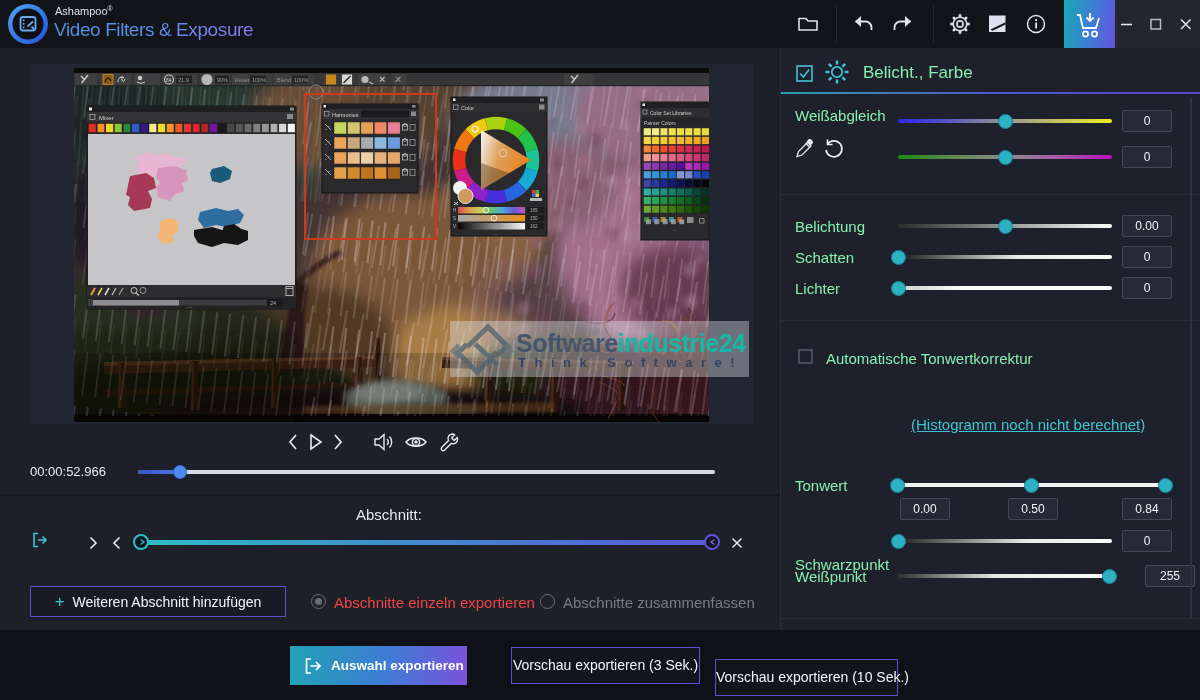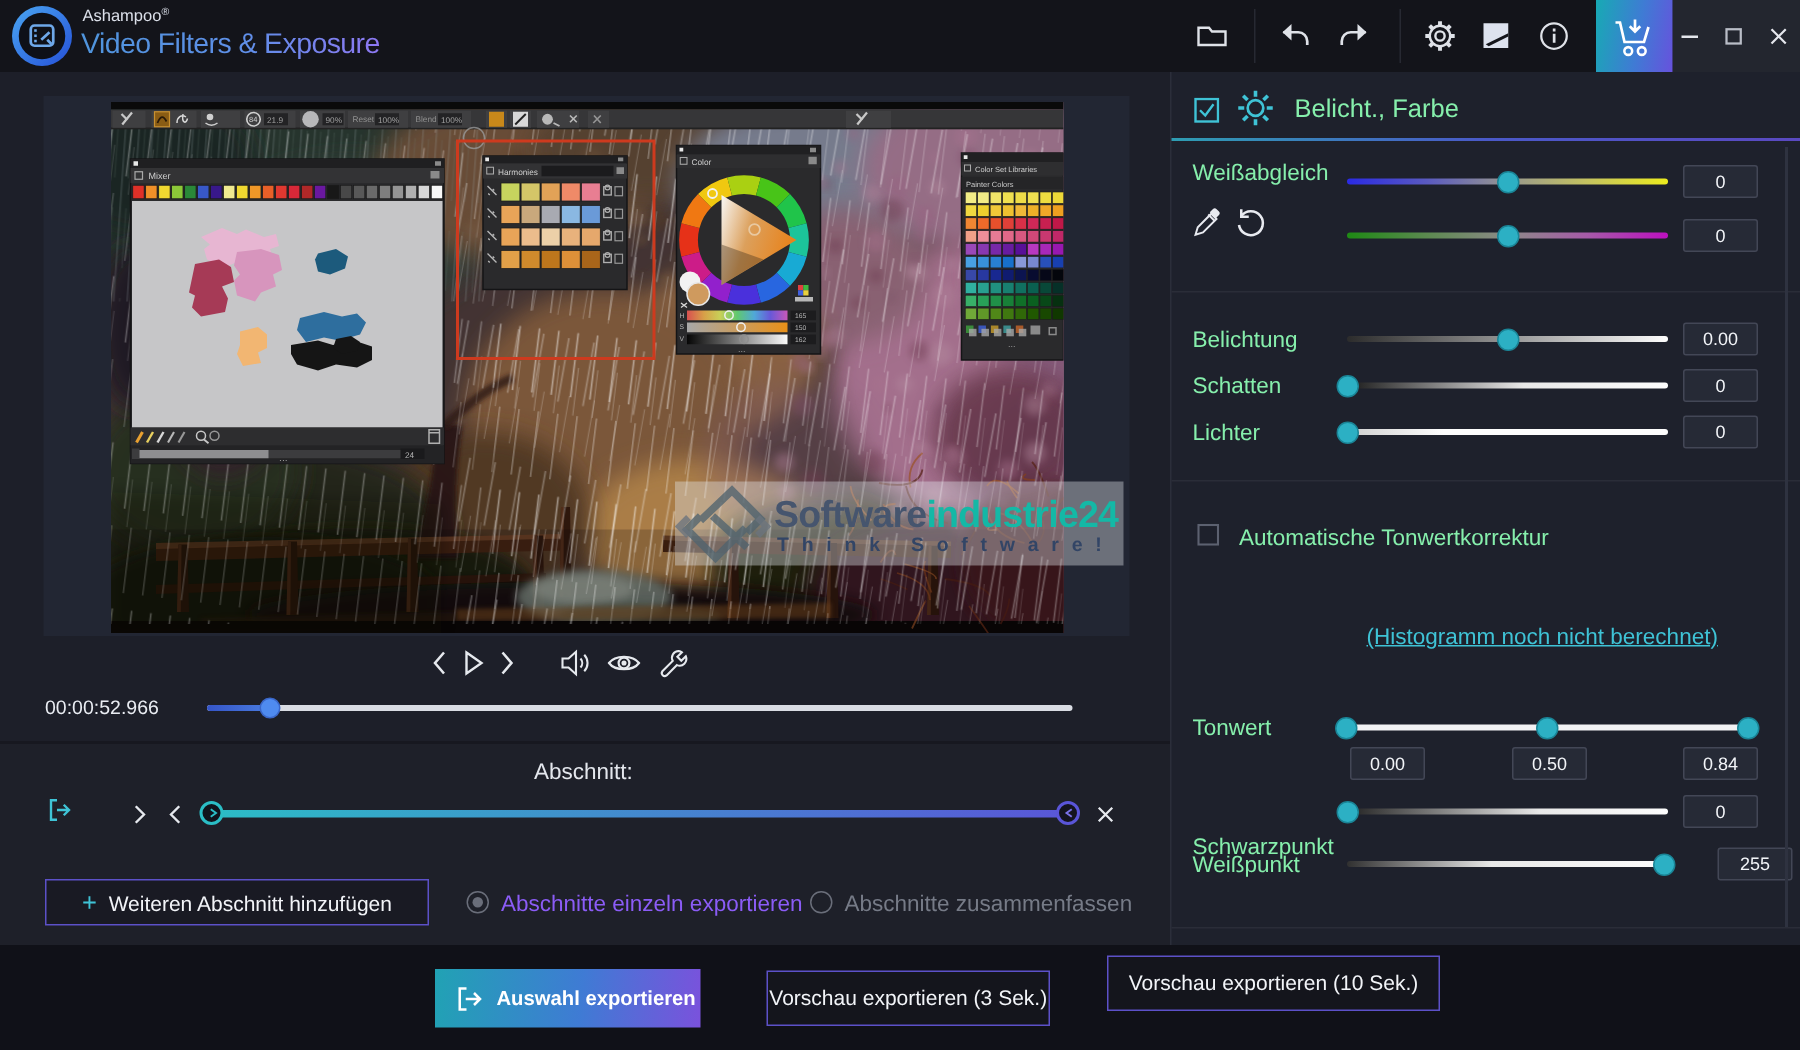--- a/index.html
+++ b/index.html
@@ -734,21 +734,21 @@
     <svg class="abs" style="left:729px;top:535px" width="16" height="16" viewBox="0 0 16 16">
         <path d="M3.5 3.5 L12.5 12.5 M12.5 3.5 L3.5 12.5" stroke="#e6e9ee" stroke-width="1.5"></path>
       </svg>
 
     <div class="btn-outline" style="left:30px;top:586px;width:256px;height:31px;line-height:29px;background:#191a23;">
       <span style="color:#3fc3d6;font-size:17px;">+</span>&nbsp; Weiteren Abschnitt hinzufügen
     </div>
 
     <div class="abs" style="left:311px;top:594px;width:15px;height:15px;border-radius:50%;border:1.5px solid #6a6e7a"></div>
     <div class="abs" style="left:315px;top:598px;width:7px;height:7px;border-radius:50%;background:#6a6e7a"></div>
-    <div class="abs" style="left:334px;top:594px;color:#8b5cf6;font-size:15px;">Abschnitte einzeln exportieren</div>
+    <div class="abs" style="left:334px;top:594px;color:#ef4444;font-size:15px;">Abschnitte einzeln exportieren</div>
     <div class="abs" style="left:540px;top:594px;width:15px;height:15px;border-radius:50%;border:1.5px solid #6a6e7a"></div>
     <div class="abs" style="left:563px;top:594px;color:#767b87;font-size:15px;">Abschnitte zusammenfassen</div>
   </div>
   <div id="rpanel">
 
     <svg class="abs" style="left:15px;top:17px" width="17" height="17" viewBox="0 0 17 17">
         <rect x="1" y="1" width="15" height="15" fill="none" stroke="#3fc3d6" stroke-width="1.6"></rect>
         <path d="M4 8.5 L7.5 12 L13 4.5" fill="none" stroke="#3fc3d6" stroke-width="1.6"></path>
       </svg>
     <svg class="abs" style="left:40px;top:8px" width="32" height="32" viewBox="0 0 32 32">
@@ -826,21 +826,21 @@
     <div class="divider" style="top:570px"></div>
     <div class="abs" style="left:409px;top:50px;width:2px;height:520px;background:#2e3240"></div>
   </div>
   <div id="botbar">
     <div class="abs" style="left:290px;top:16px;width:177px;height:39px;background:linear-gradient(95deg,#21a2b4,#3f7bd4 55%,#7a52dc);color:#fff;font-size:13.5px;font-weight:bold;line-height:39px;padding-left:41px;white-space:nowrap;">Auswahl exportieren</div>
     <svg class="abs" style="left:303px;top:26px" width="20" height="20" viewBox="0 0 20 20">
         <path d="M8 3 H3.5 V17 H8" fill="none" stroke="#fff" stroke-width="1.7"></path>
         <path d="M7.5 10 h9 M13 6 L17 10 L13 14" fill="none" stroke="#fff" stroke-width="1.7"></path>
       </svg>
     <div class="btn-outline" style="left:511px;top:17px;width:189px;height:37px;line-height:35px;">Vorschau exportieren (3 Sek.)</div>
-    <div class="btn-outline" style="left:715px;top:7px;width:222px;height:37px;line-height:35px;margin-left:23px;">Vorschau exportieren (10 Sek.)</div>
+    <div class="btn-outline" style="left:715px;top:29px;width:183px;height:37px;line-height:35px;">Vorschau exportieren (10 Sek.)</div>
   </div>
   <div id="watermark">
   <div class="abs" style="left:450px;top:321px;width:299px;height:56px;background:rgba(230,234,240,0.38);"></div>
   <svg class="abs" style="left:450px;top:320px" width="64" height="58" viewBox="0 0 64 58">
     <g opacity="0.78" fill="none" stroke="#51646f" stroke-width="5">
     <path d="M17 27 L38 7 L57 26 L48 35"></path>
     <path d="M25 24 L48 45"></path>
     <path d="M47 32 L27 52 L8 33 L17 24"></path>
     </g>
     <g opacity="0.78" fill="none" stroke="#6b747e" stroke-width="4.5">

